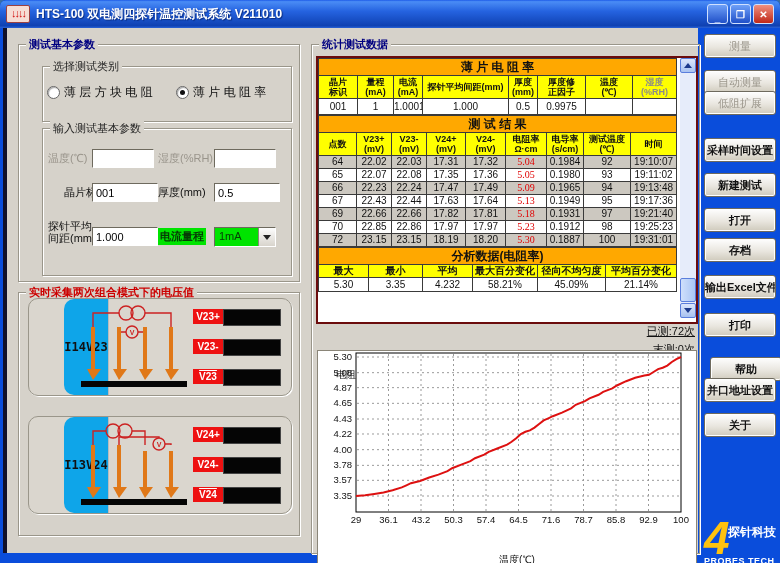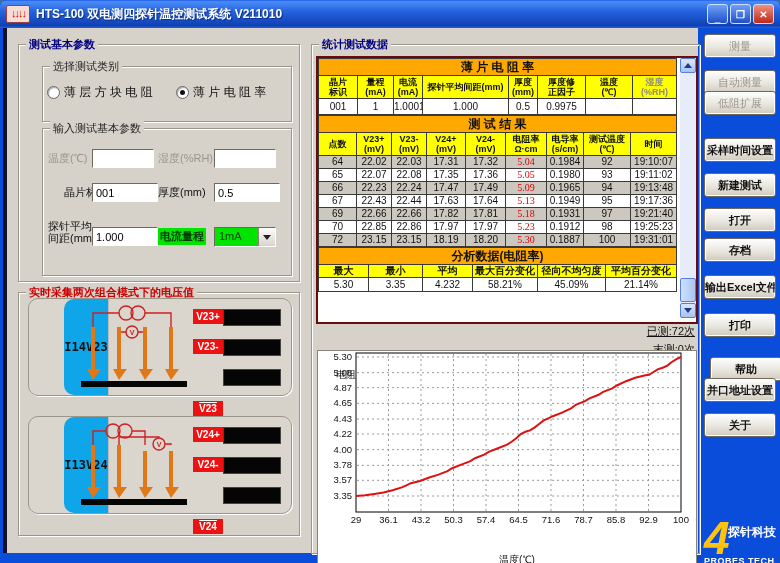--- a/index.html
+++ b/index.html
@@ -41,21 +41,21 @@
   .combo .arrowbtn{width:16px;background:linear-gradient(180deg,#fdfdfd,#d8d4cc);border-left:1px solid #8a8578;
     display:flex;align-items:center;justify-content:center;}
   .combo .arrowbtn::after{content:"";border:4px solid transparent;border-top:5px solid #222;margin-top:4px;}
   
   .vpanel{position:absolute;width:262px;height:96px;background:#dad6ce;border:1px solid #9a968a;border-radius:10px;box-shadow:1px 1px 0 #fff;}
   .vmode{position:absolute;left:0;top:0;width:44px;height:100%;background:#0ea5e9;border-right:1px solid #bbb;
     border-radius:10px 0 0 10px;display:flex;align-items:center;justify-content:center;
     font-family:"DejaVu Sans Mono",monospace;font-weight:bold;font-size:12px;color:#111;margin-left:35px;}
   .vlabel{position:absolute;left:164px;width:30px;height:15px;background:#ee1111;color:#fff;font-weight:bold;
     font-size:10px;text-align:center;line-height:15px;}
-  .vlabel.ov{text-decoration:overline;margin-top:32px;}
+  .vlabel.ov{text-decoration:overline;}
   .vdisp{position:absolute;left:194px;width:56px;height:15px;background:#050505;border:1px solid #444;}
   
   #tablebox{position:absolute;left:316px;top:56px;width:378px;height:264px;border:2px solid #6b0c0c;background:#fff;}
   .tstack{position:absolute;left:0;top:0;width:358px;}
   .dtable table{width:358px;border-collapse:collapse;table-layout:fixed;}
   .dtable th,.dtable td{border:1px solid #3a3a3a;text-align:center;overflow:hidden;padding:0;}
   .band th{background:#ffa800;font-weight:bold;font-size:12px;height:16px;line-height:16px;color:#111;}
   .colhdr th{background:#ffff00;font-size:9px;font-weight:bold;line-height:10.5px;height:22px;color:#111;white-space:pre-line;}
   .datarow td{background:#fff;font-size:10px;height:12px;line-height:12px;color:#111;}
   .t1 .datarow td{height:15px;line-height:15px;}

